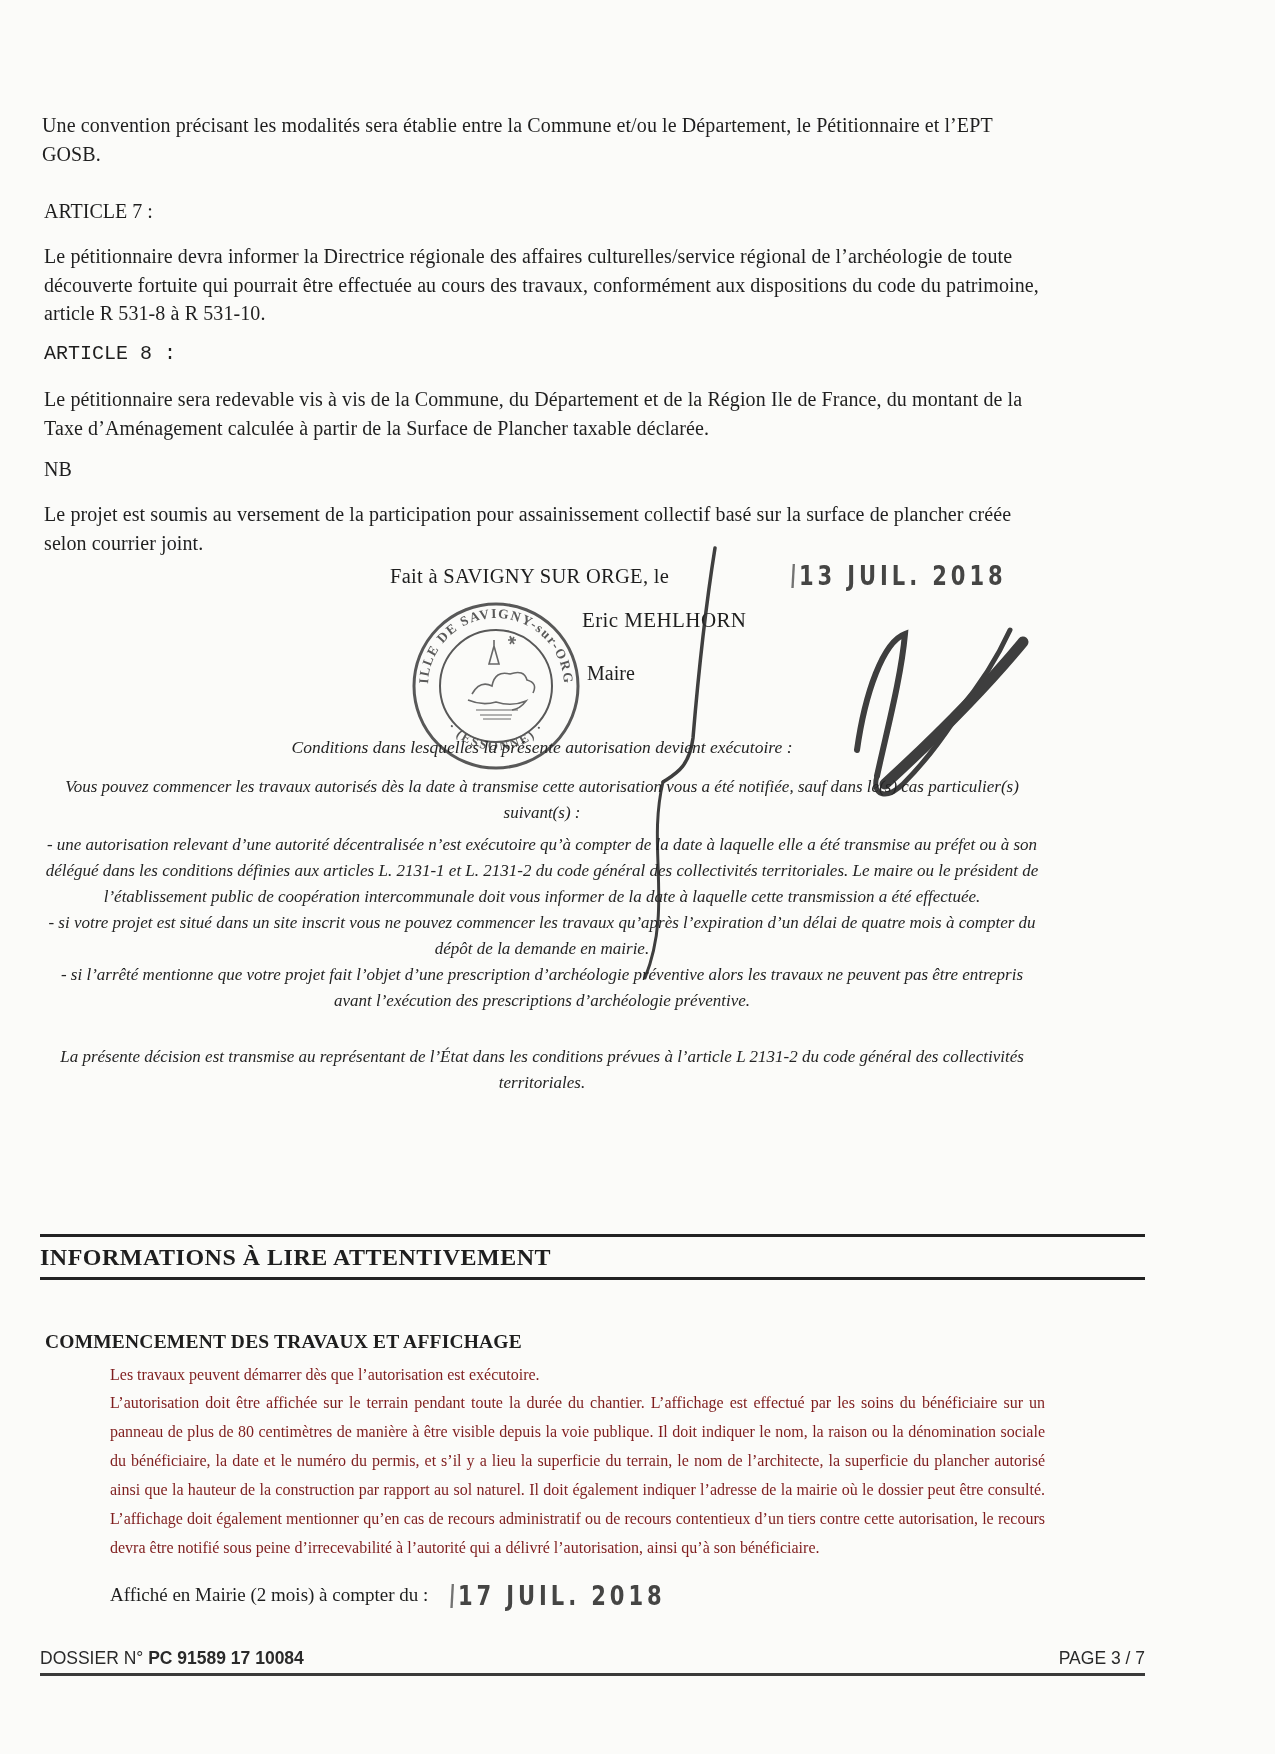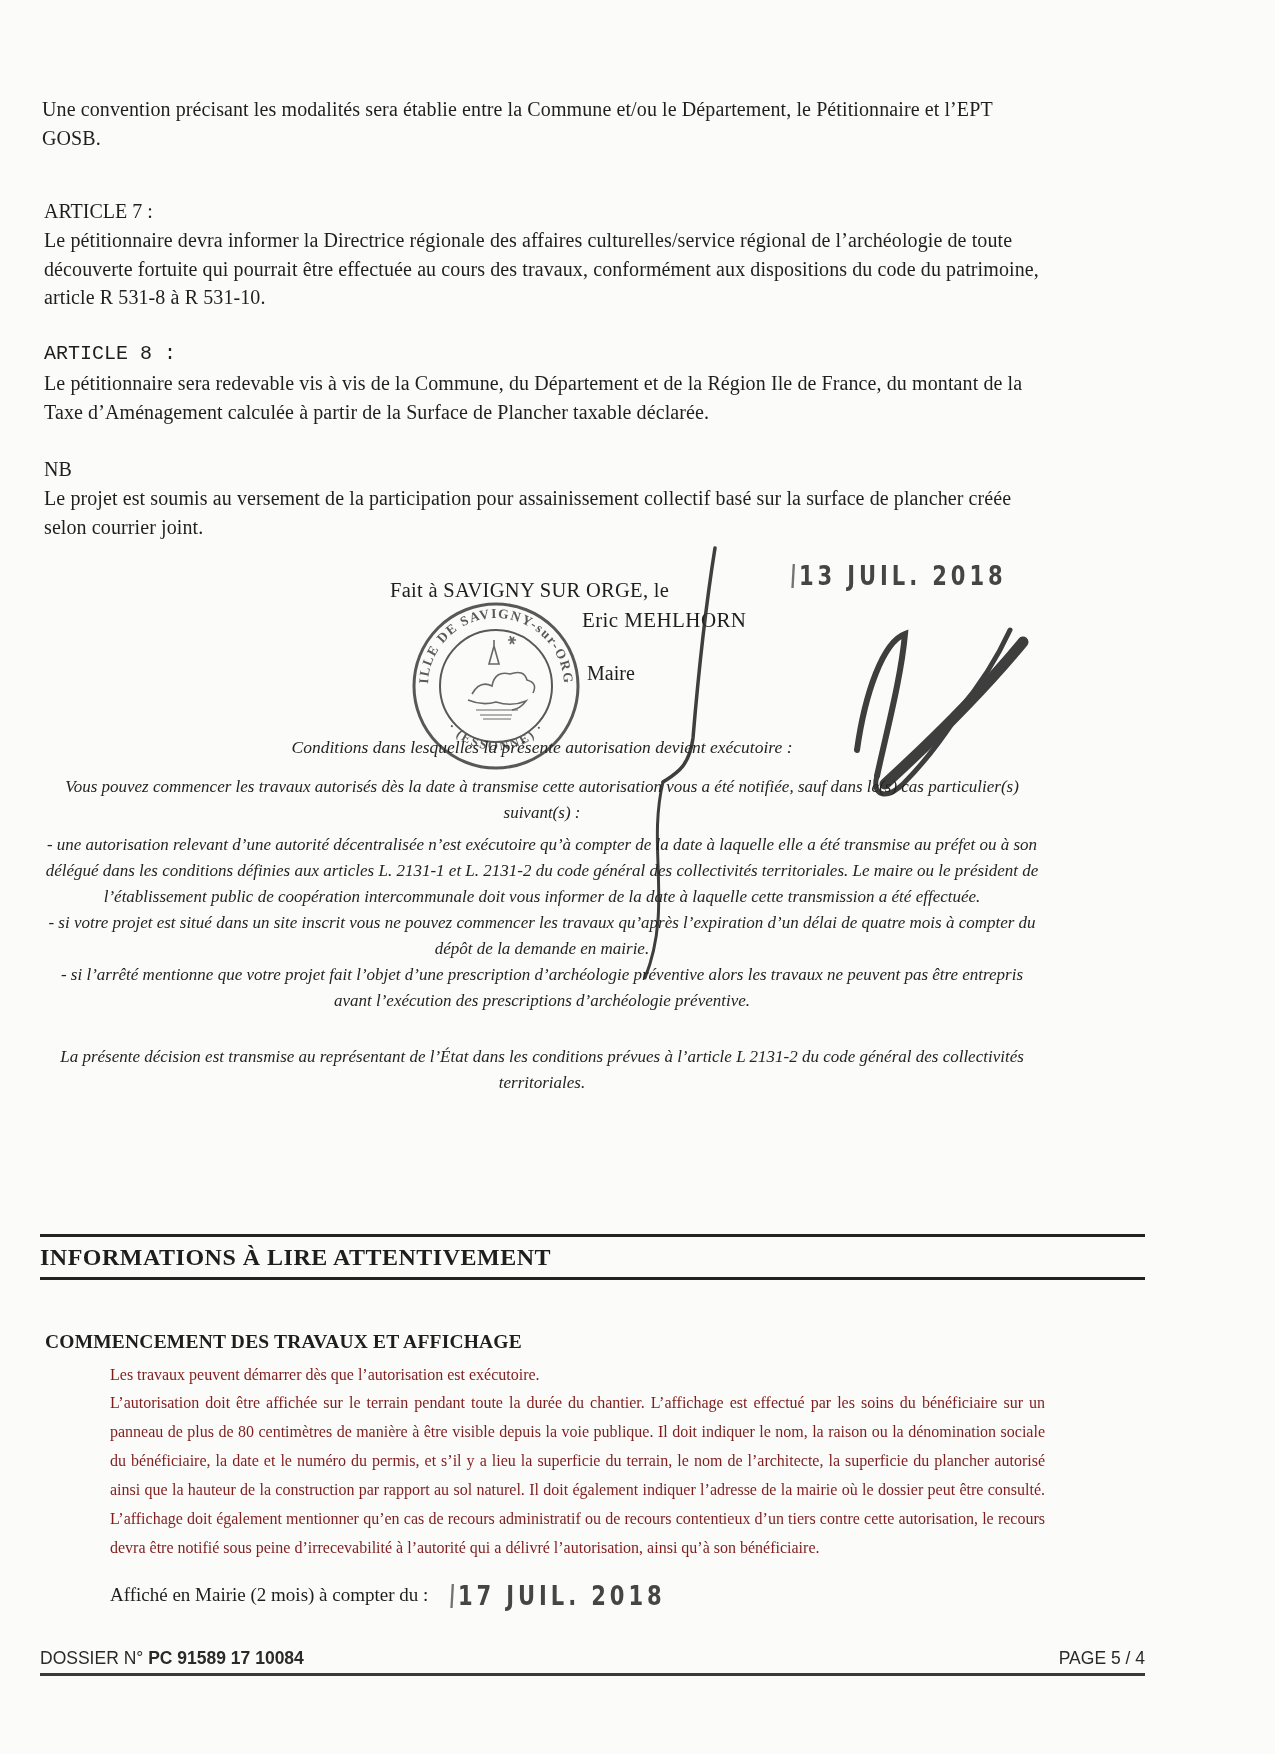--- a/index.html
+++ b/index.html
@@ -8,25 +8,25 @@
     background:#fbfbf9;
     font-family:"Liberation Serif","DejaVu Serif",serif;
     color:#1e1e1e;
     position:relative;
     overflow:hidden;
   }
   .page{position:absolute;inset:0;}
   .abs{position:absolute;}
   p{margin:0;}
   
-  .para{font-size:20px;line-height:28.5px;letter-spacing:.1px;color:#1f1f1f;}
+  .para{font-size:20px;line-height:28.5px;letter-spacing:.1px;color:#1f1f1f;margin-top:16px;}
   .w1000{width:1000px;}
   .head{font-size:20px;line-height:26px;}
   
-  .fait-line{font-size:20.5px;letter-spacing:.3px;margin-top:14px;}
+  .fait-line{font-size:20.5px;letter-spacing:.3px;}
   .date-stamp{
     display:inline-block;
     font-family:"DejaVu Sans","Liberation Sans",sans-serif;
     font-weight:bold;font-size:27px;letter-spacing:5px;
     color:#2c2c2c;opacity:.88;
     transform:scaleX(.78);transform-origin:left center;
     white-space:nowrap;
   }
   .date-stamp::before{
     content:"";display:inline-block;width:3px;height:24px;
@@ -144,16 +144,16 @@
   <p class="abs affiche-line" style="left:110px;top:1580px;">
     <span>Affiché en Mairie (2 mois) à compter du :</span>
     <span class="date-stamp" style="vertical-align:-4px;margin-left:18px;">17 JUIL. 2018</span>
   </p>
 
   <div class="abs footer" style="left:40px;top:1648px;width:1105px;">
     <span>
       <span>DOSSIER N°</span>
       <b>PC 91589 17 10084</b>
     </span>
-    <span>PAGE 5 / 4</span>
+    <span>PAGE 3 / 7</span>
   </div>
 
 </div>
 
 </body></html>

